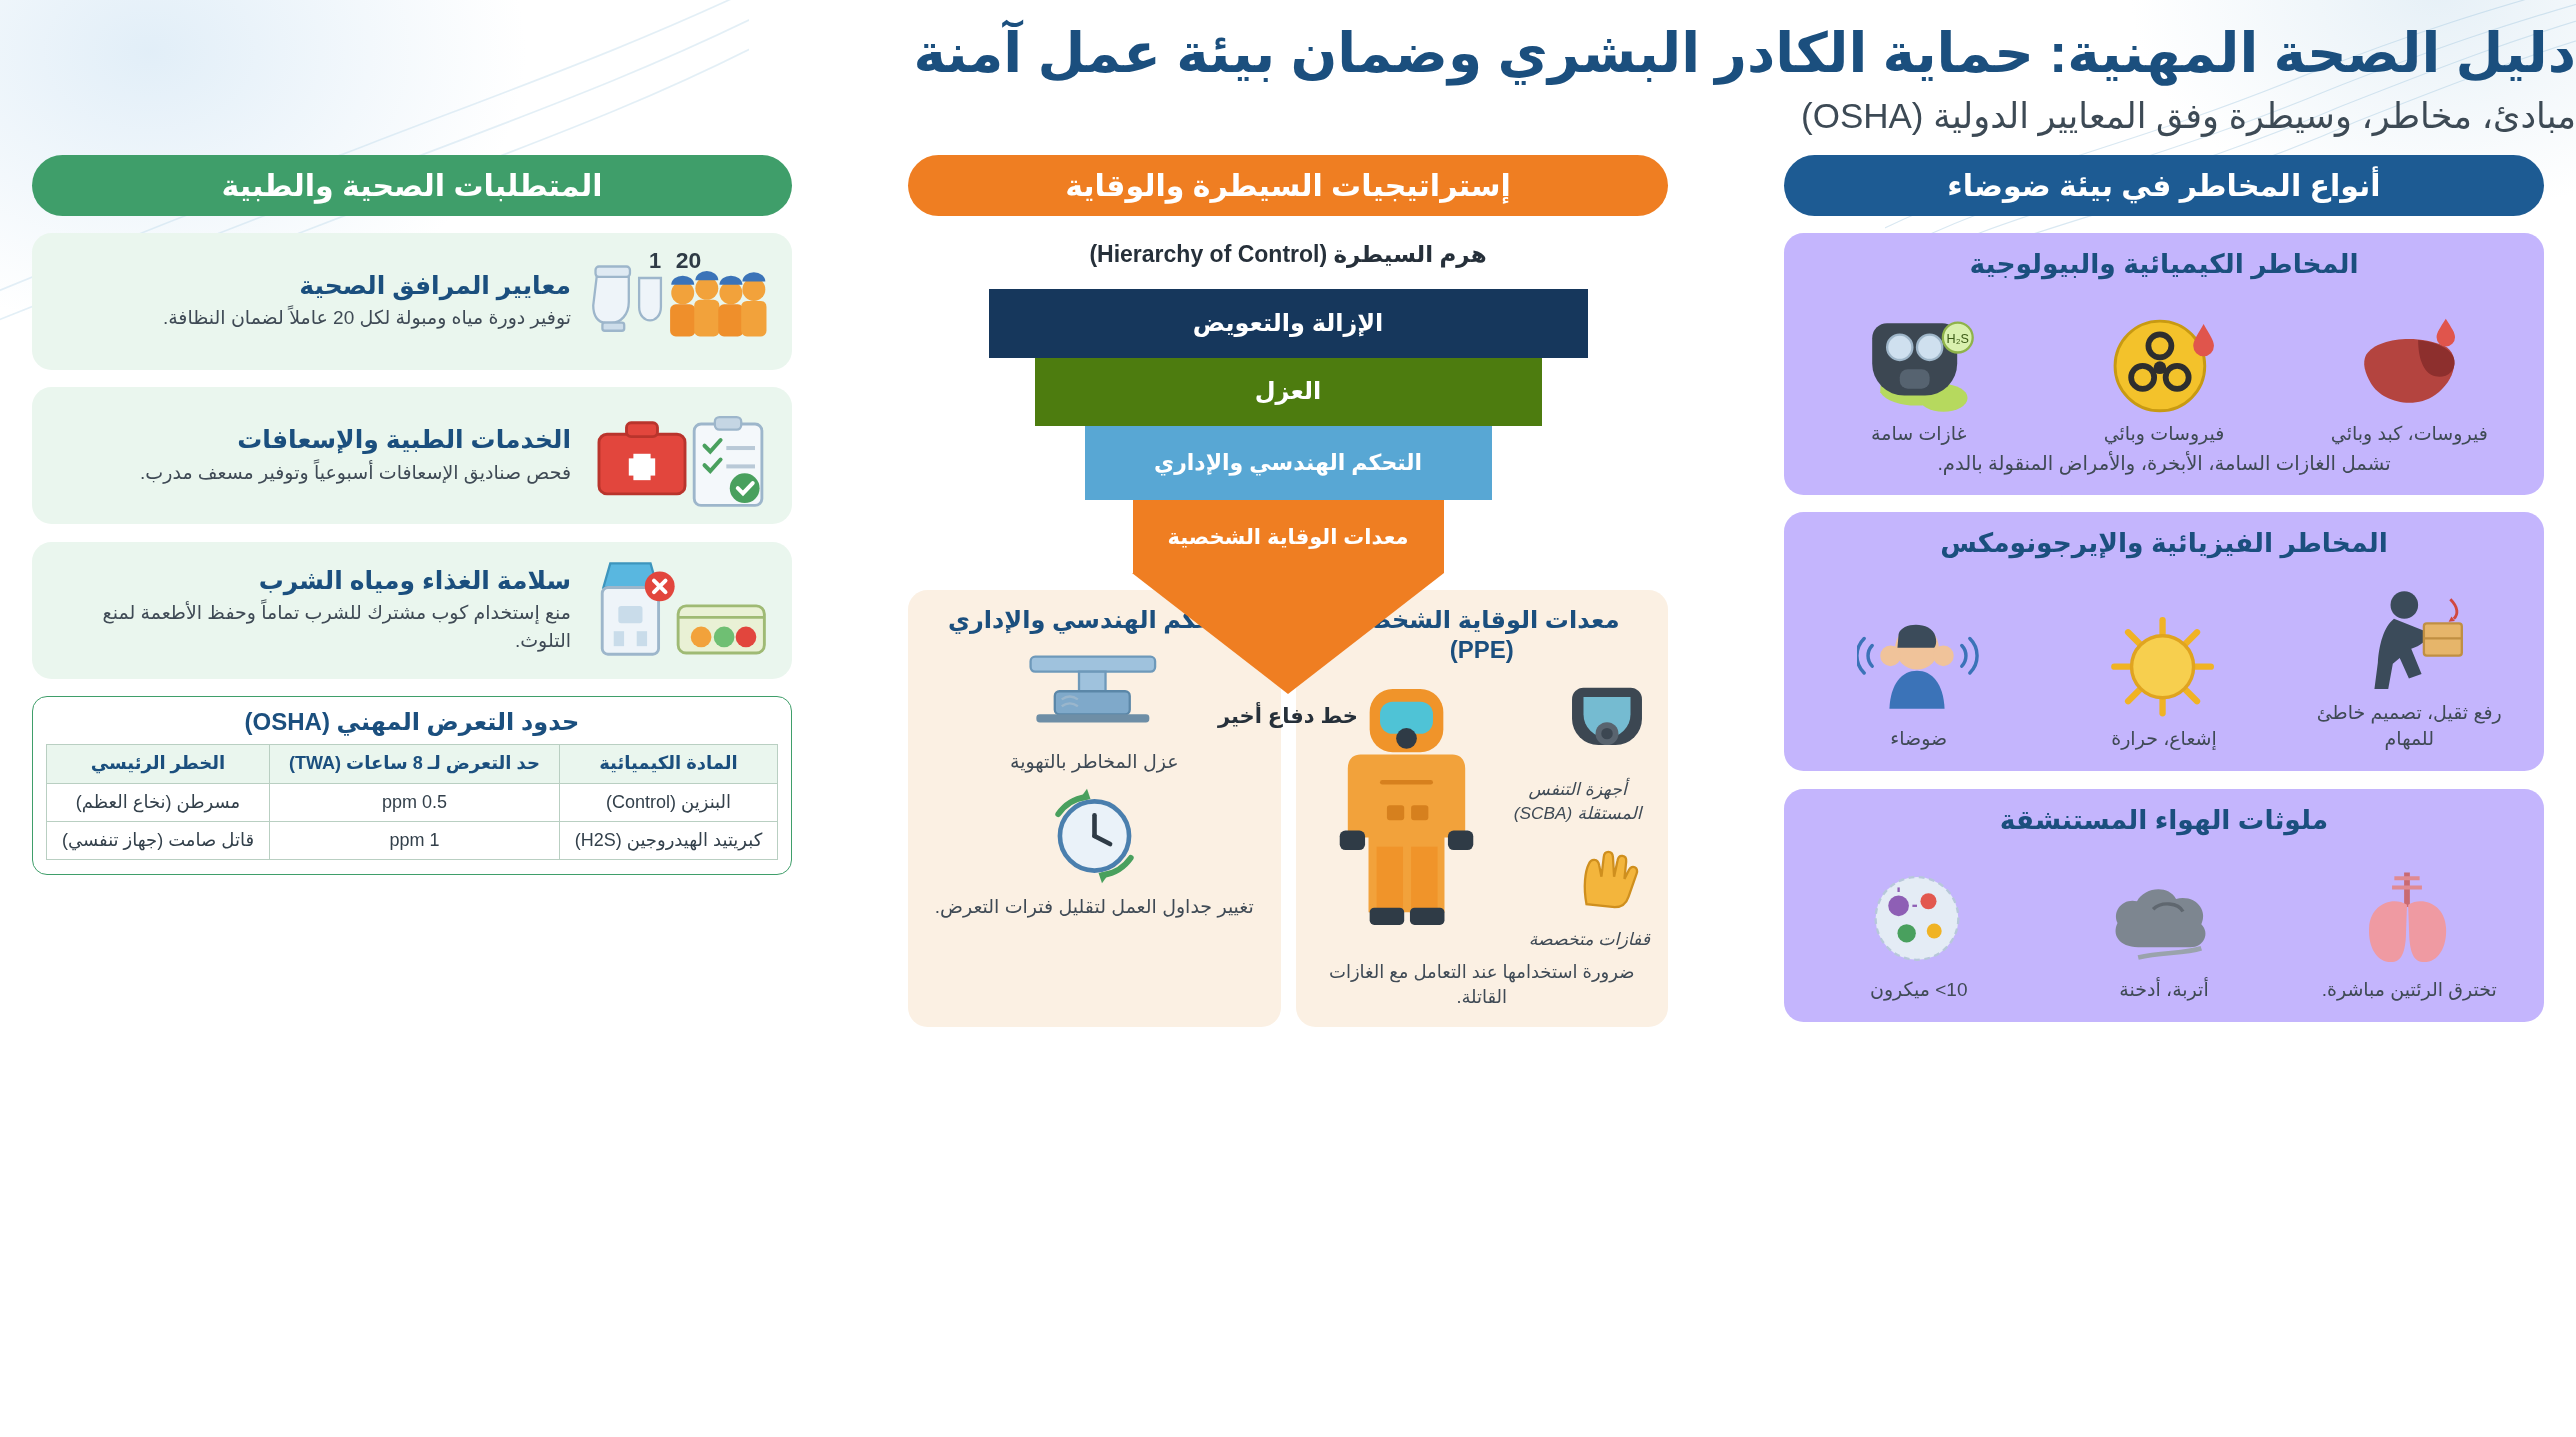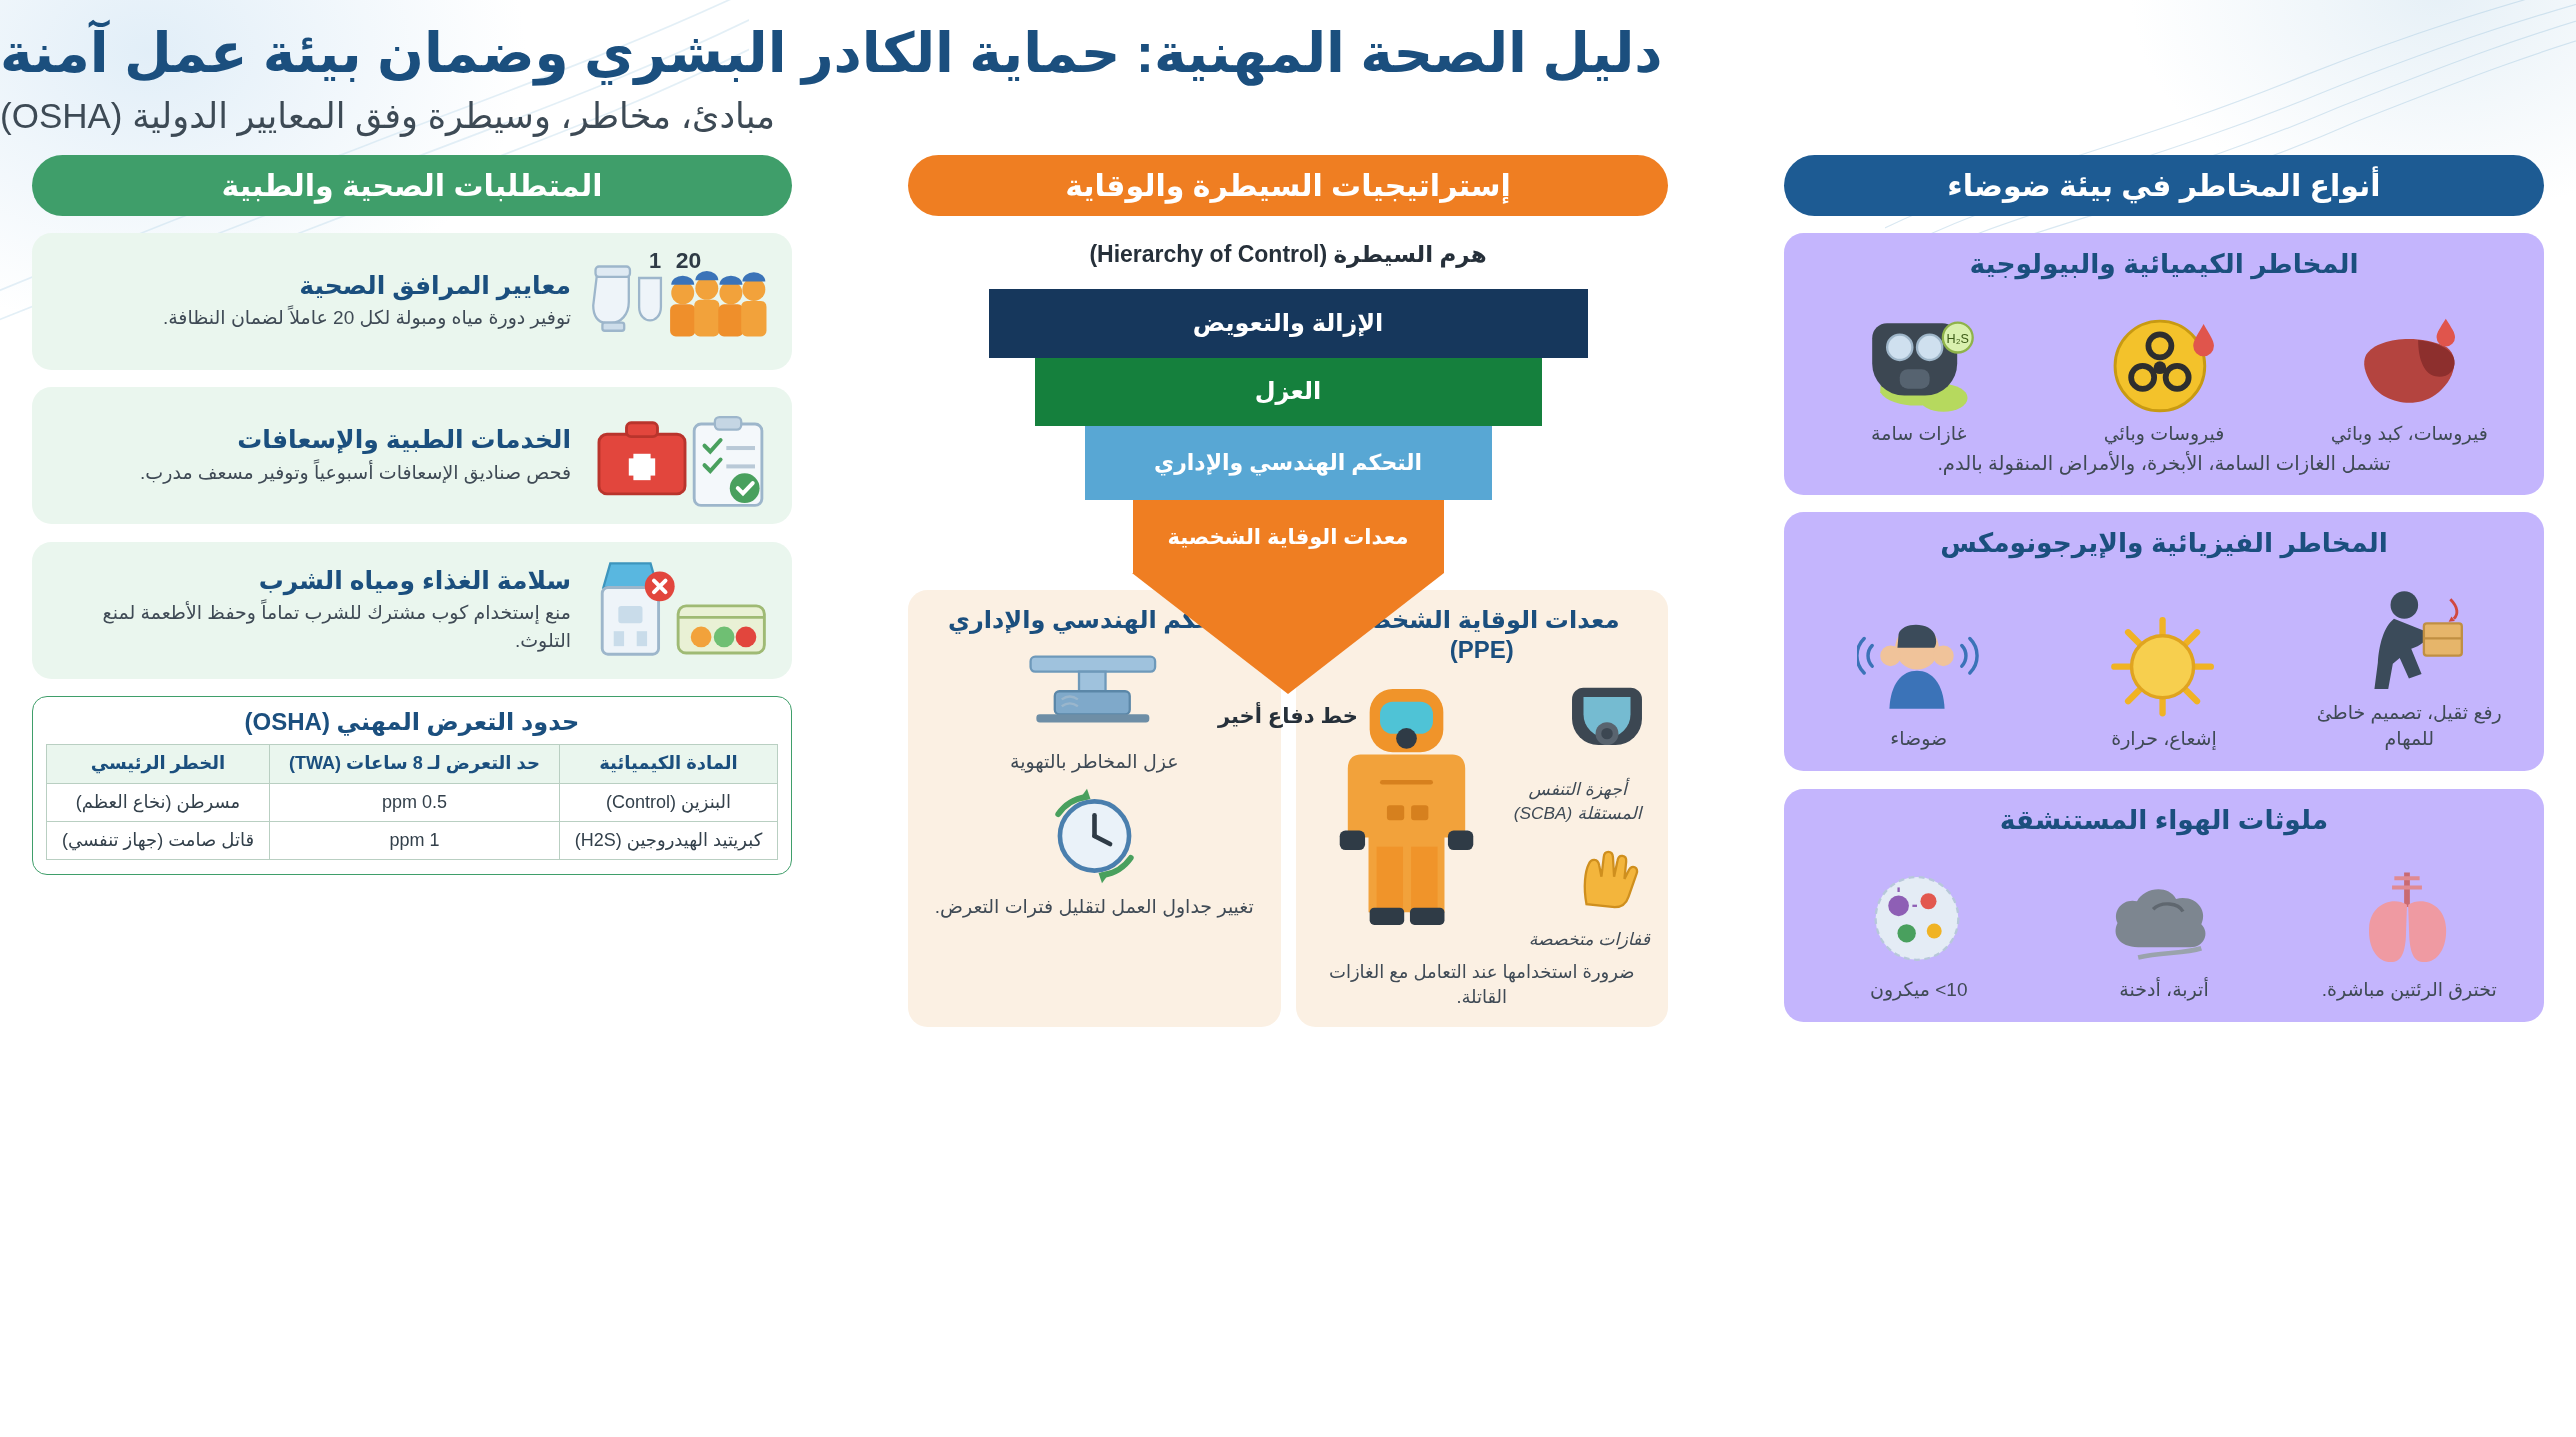--- a/index.html
+++ b/index.html
@@ -11,21 +11,21 @@
   }
   .bg-deco{position:absolute;pointer-events:none;}
   .deco-tl{top:-104px;right:-69px;width:518px;height:323px;
     background:radial-gradient(ellipse at 60% 30%, rgba(210,228,240,.55) 0%, rgba(255,255,255,0) 70%);}
   .deco-tr{top:-69px;left:-104px;width:634px;height:403px;
     background:radial-gradient(ellipse at 40% 30%, rgba(206,227,243,.6) 0%, rgba(255,255,255,0) 70%);}
   .deco-lines{position:absolute;top:0;right:0;width:691px;height:300px;opacity:.55;}
   .deco-lines2{position:absolute;top:0;left:0;width:749px;height:323px;opacity:.5;}
 
   
-  .header{position:relative;padding-top:22px;text-align:left;}
+  .header{position:relative;padding-top:22px;text-align:right;}
   .title{
     font-size:55px;font-weight:bold;color:#1b4f7e;letter-spacing:-0.6px;
     line-height:1.15;margin:0 0 10.4px 0;
   }
   .subtitle{font-size:35px;color:#3d4a55;font-weight:500;margin:0;}
 
   
   .columns{position:relative;display:flex;flex-direction:row;
     justify-content:space-between;align-items:flex-start;
     padding:19.6px 32px 0 32px;gap:22px;}
@@ -56,21 +56,21 @@
   .icon-item{display:flex;flex-direction:column;align-items:center;width:32%;}
   .icon-box{height:132px;display:flex;align-items:flex-end;justify-content:center;}
   .icon-cap{font-size:19px;color:#3f4a55;text-align:center;margin-top:3.5px;line-height:1.35;}
 
   
   .pyr-label{font-size:23px;color:#26303a;font-weight:bold;text-align:center;margin:8px 0 3.5px;}
   .pyramid{position:relative;width:599px;margin:0 auto;}
   .pyr-row{display:flex;align-items:center;justify-content:center;color:#fff;
     font-weight:bold;text-align:center;line-height:1.2;}
   .pyr1{background:#16375c;font-size:24px;height:69px;width:599px;}
-  .pyr2{background:#15803d;font-size:24px;height:68px;width:507px;margin:0 auto;}
+  .pyr2{background:#4d7c0f;font-size:24px;height:68px;width:507px;margin:0 auto;}
   .pyr3{background:#58a7d4;font-size:22px;height:74px;width:407px;margin:0 auto;}
   .pyr4{background:#ef7e22;font-size:21px;height:73px;width:311px;margin:0 auto;}
   .pyr-tip{width:0;height:0;margin:0 auto;
     border-left:156px solid transparent;border-right:156px solid transparent;
     border-top:121px solid #ef7e22;}
   .lastline{font-size:21px;color:#26303a;text-align:center;font-weight:600;line-height:1.3;margin-top:8px;}
 
   .mid-two{display:flex;flex-direction:row;gap:15px;width:100%;margin-top:-156px;}
   .mid-card{width:calc(50% - 7.5px);border-radius:19.6px;box-sizing:border-box;padding:15px 14px 17.3px;}
   .mc-peach{background:#fbf0e3;}

